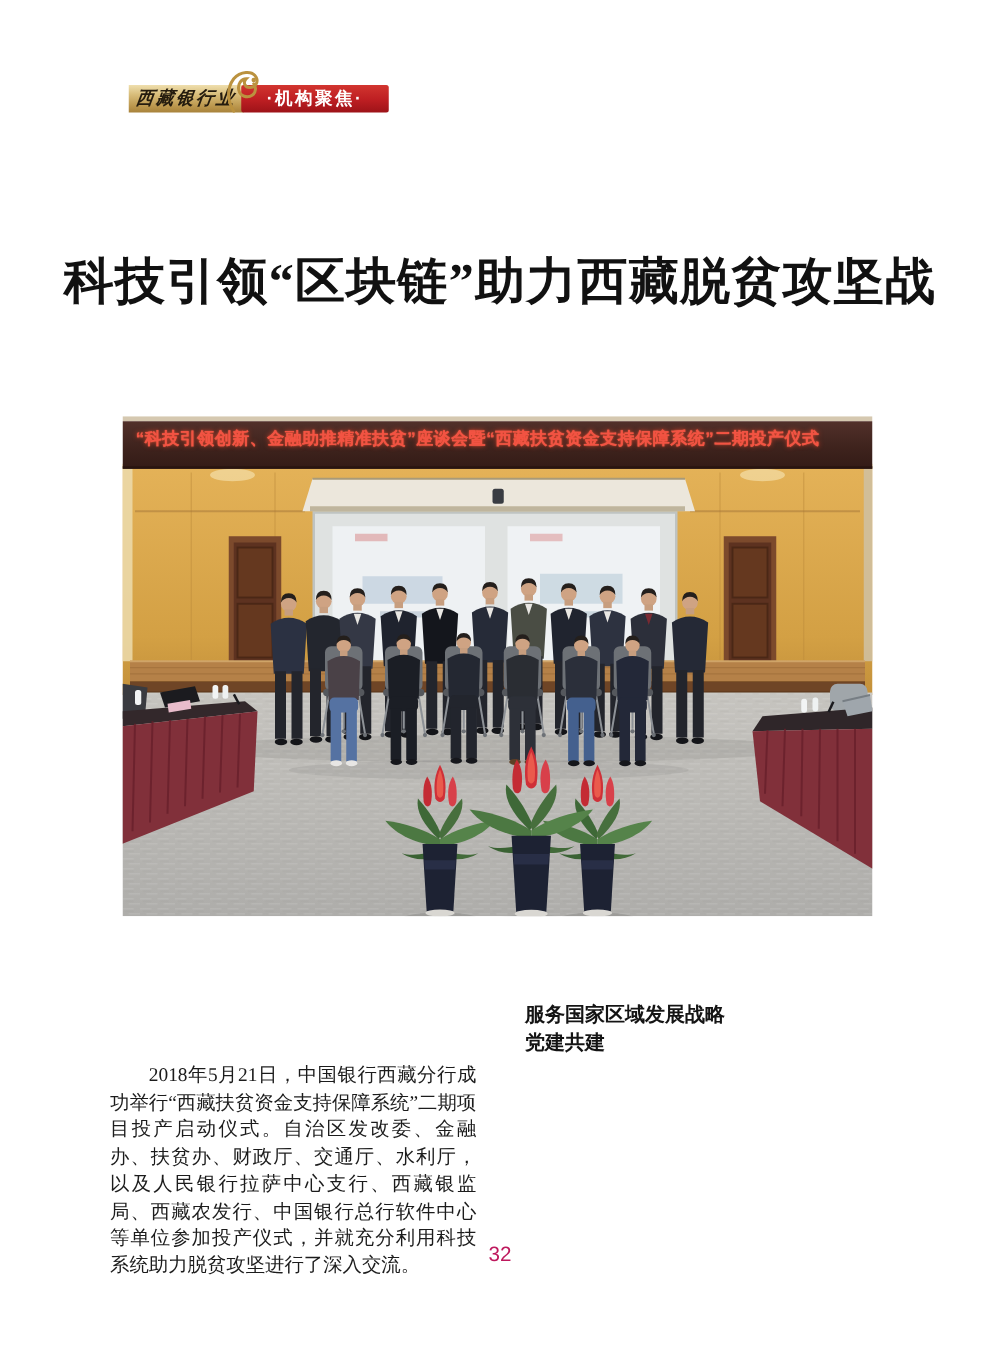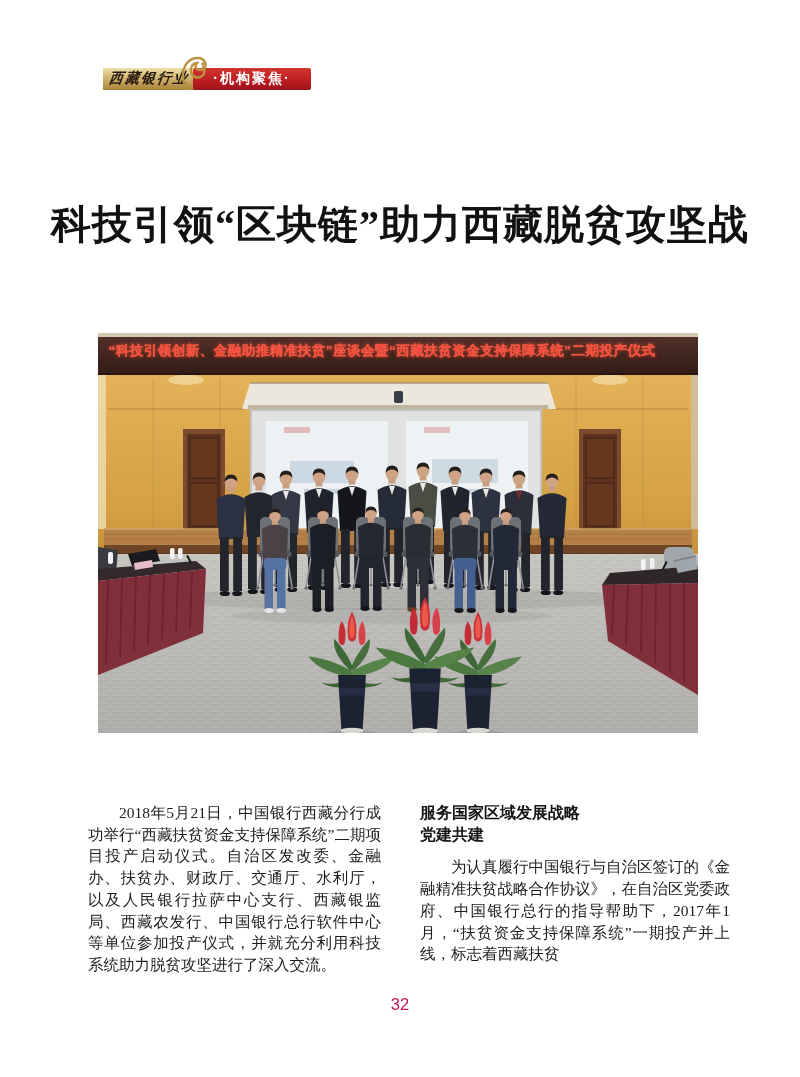--- a/index.html
+++ b/index.html
@@ -46,21 +46,21 @@
   .photo-banner-text {
     position:absolute; left:0; top:9px; width:100%; text-align:center;
     font-family:"Liberation Sans","DejaVu Sans",sans-serif;
     font-size:13.5px; font-weight:bold; letter-spacing:0.5px; color:#f25343;
     text-shadow:0 0 4px rgba(245,70,45,.85), 0 0 1px #ff7050; white-space:nowrap;
   }
 
   
   .col { position:absolute; top:802px; font-size:15.5px; line-height:21.7px; text-align:justify; color:#1c1c1c; }
   .col p { margin:0; text-indent:2em; }
-  .col-left  { left:88px;  width:293px; }
+  .col-left  { left:88px;  width:293px;margin-top:48px; }
   .col-right { left:420px; width:310px; }
   .col-right h2 {
     margin:0 0 11px 0; font-family:"Liberation Sans","DejaVu Sans",sans-serif;
     font-size:16px; line-height:21.7px; font-weight:bold; color:#141414;
   }
   .col-right h2 span { display:block; }
 
   
   .page-number {
     position:absolute; left:0; top:995px; width:800px; text-align:center;
@@ -317,21 +317,20 @@
 
   <main>
     <div class="col col-left">
       <p>2018年5月21日，中国银行西藏分行成功举行“西藏扶贫资金支持保障系统”二期项目投产启动仪式。自治区发改委、金融办、扶贫办、财政厅、交通厅、水利厅，以及人民银行拉萨中心支行、西藏银监局、西藏农发行、中国银行总行软件中心等单位参加投产仪式，并就充分利用科技系统助力脱贫攻坚进行了深入交流。</p>
     </div>
     <div class="col col-right">
       <h2>
         <span>服务国家区域发展战略</span>
         <span>党建共建</span>
       </h2>
-      <p>为认真履行中国银行与自治区签订的《金融精准扶贫战略合作协议》，在自治区党委政府、中国银行总行的指导帮助下，2017年1月，“扶贫资金支持保障系统”一期投产并上线，标志着西藏扶贫</p>
     </div>
   </main>
 
   <footer>
     <div class="page-number">32</div>
   </footer>
 
 </div>
 
 </body></html>

